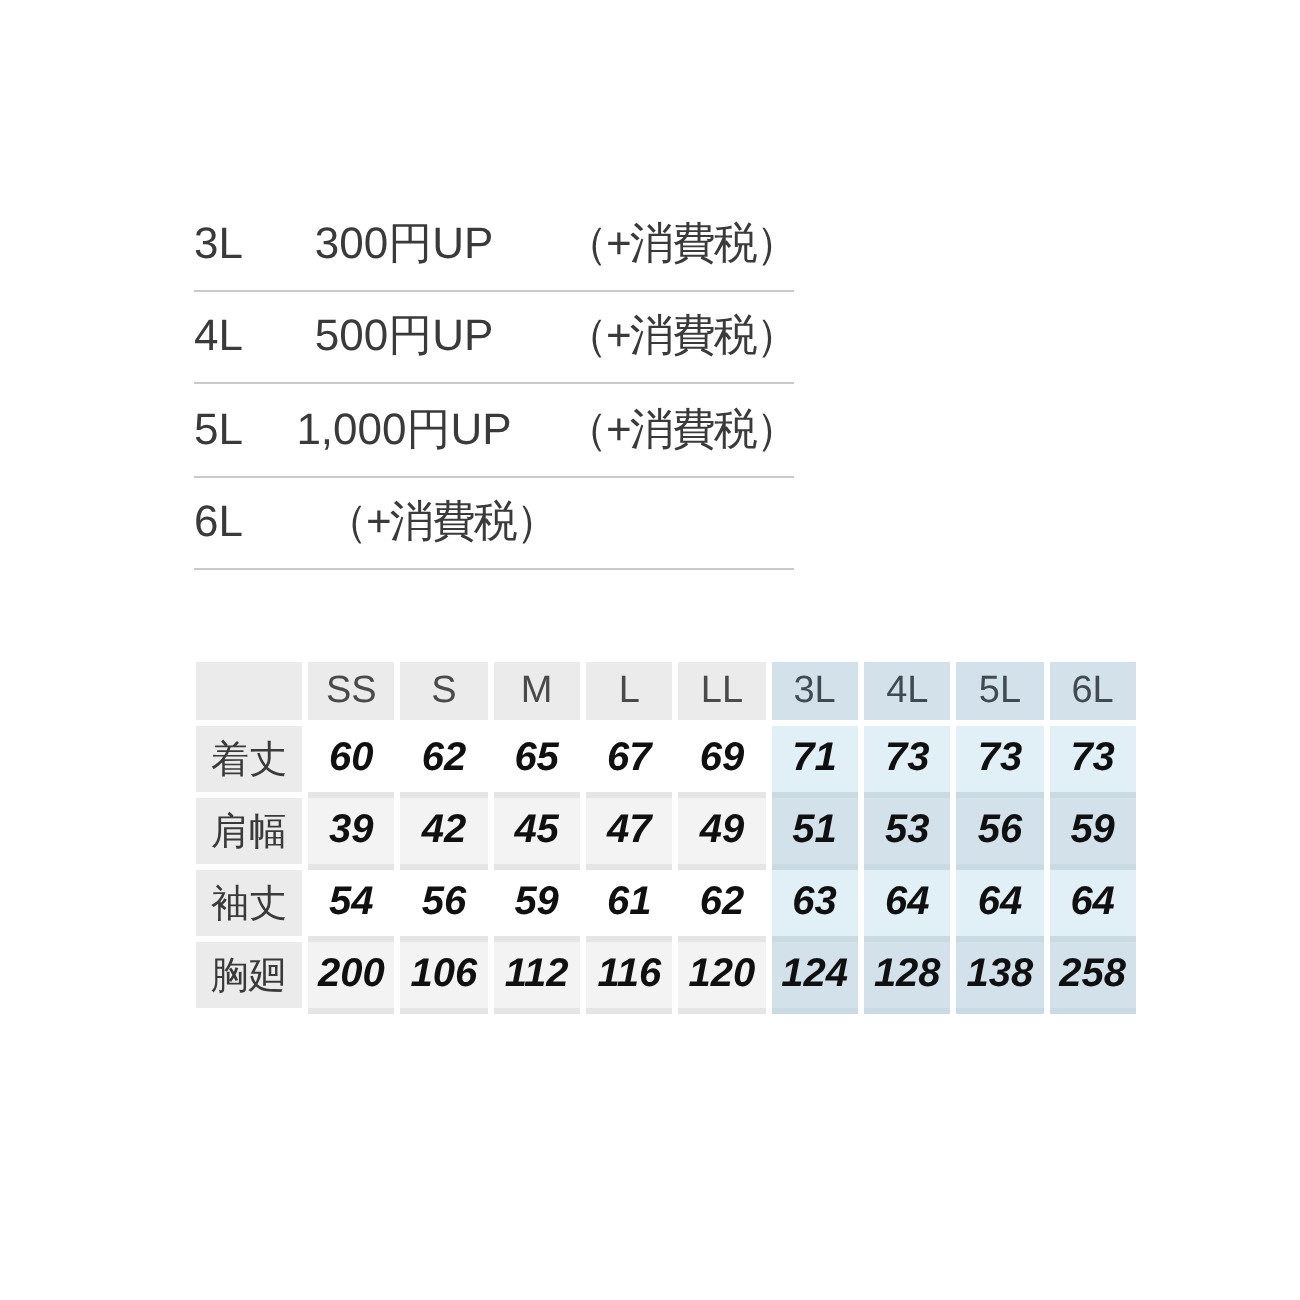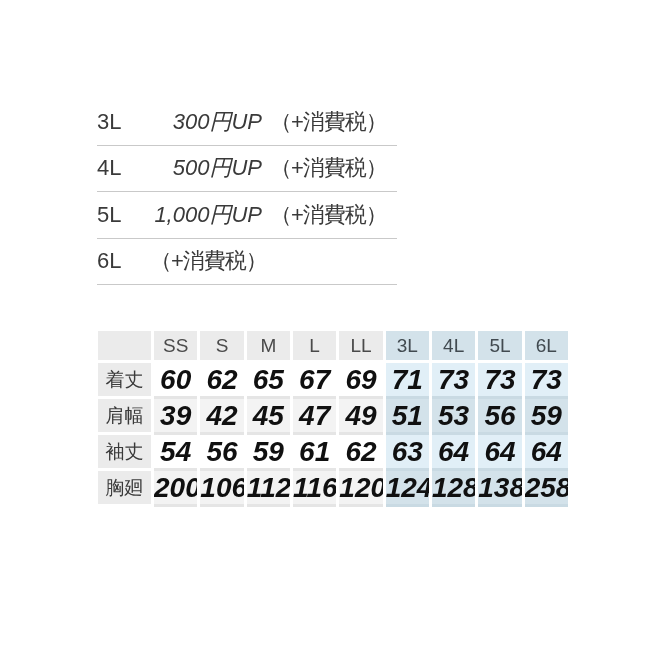--- a/index.html
+++ b/index.html
@@ -32,22 +32,22 @@
   .price-row {
     display: grid;
     grid-template-columns: 45px 120px auto;
     align-items: center;
     height: 46.5px;
     border-bottom: 1px solid var(--rule-gray);
     font-size: 22px;
     color: var(--text-main);
     white-space: nowrap;
   }
-  .price-row .pamount { text-align: right; font-style: italic; }
-  .price-row .ptax { margin-left: 8px; letter-spacing: -1px; }
+  .price-row .pamount { text-align: center; }
+  .price-row .ptax { margin-left: 20px; letter-spacing: -1px; }
 
   
   .size-table {
     position: absolute;
     left: 95px; top: 331px;
     width: 476px;
     border-collapse: separate;
     border-spacing: 3px 0;
     table-layout: fixed;
   }
@@ -73,21 +73,21 @@
     font-weight: normal;
     font-size: 19px;
     color: var(--text-main);
     border-bottom: 3px solid #ffffff;
     text-align: center;
   }
   .size-table tbody td {
     height: 36px;
     font-style: italic;
     font-weight: bold;
-    font-size: 28px;
+    font-size: 20px;
     color: var(--text-num);
     background: #ffffff;
     border-bottom: 3px solid var(--gap-gray);
   }
   .size-table tbody tr:nth-child(even) td { background: var(--zebra-gray); }
   .size-table tbody td.hl {
     background: var(--hl-light);
     border-bottom-color: var(--hl-gap);
     margin-left: 20px;
   }

